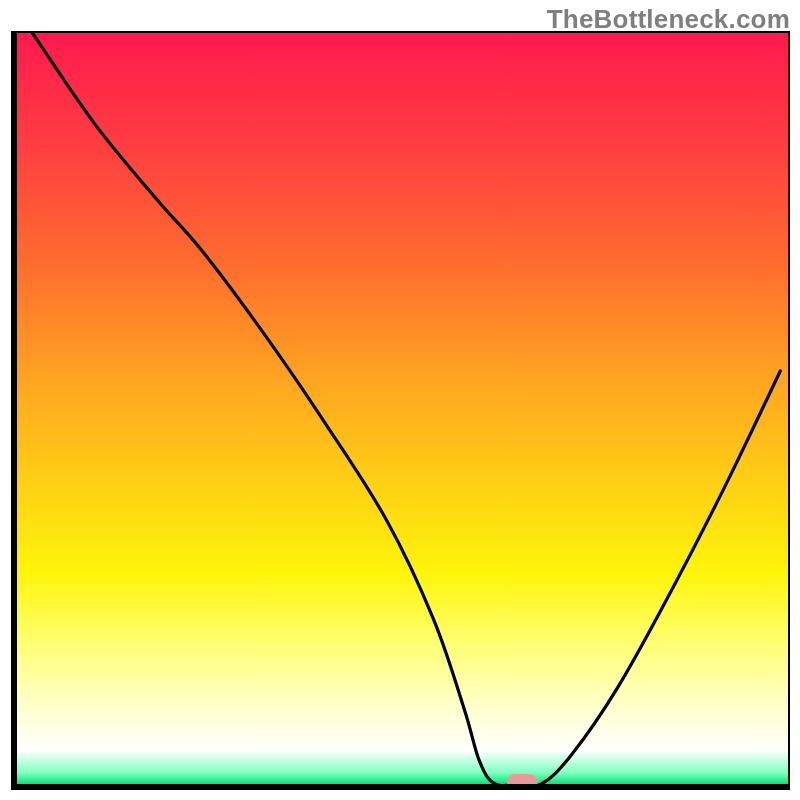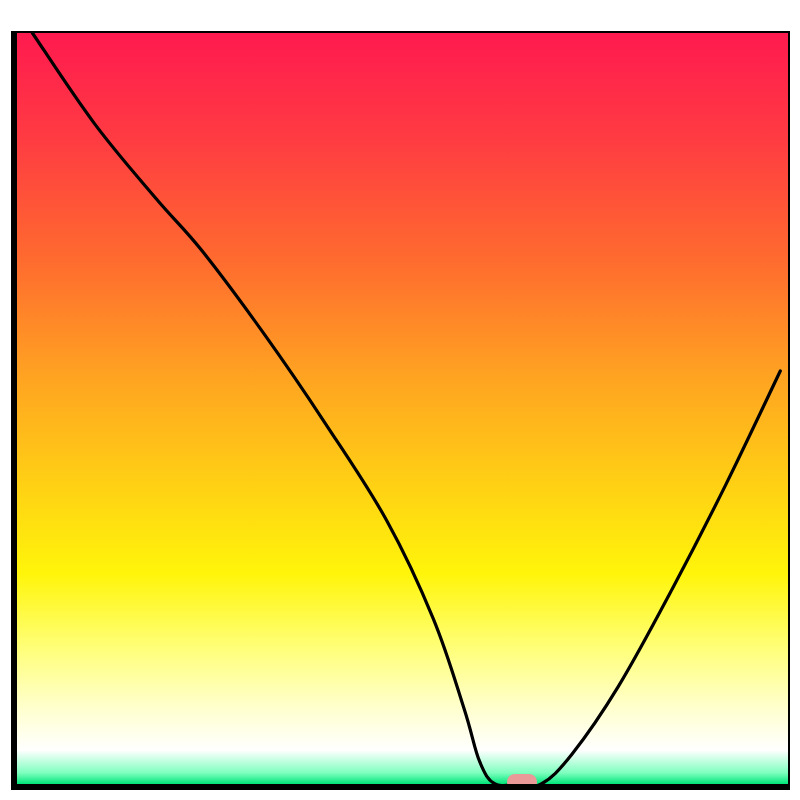--- a/index.html
+++ b/index.html
@@ -52,20 +52,21 @@
     border-radius: 8px;
     transform: translate(-50%, -50%);
     z-index: 20;
   }
 </style>
 </head>
 <body>
 
 <div class="stage">
 
+  <div class="watermark">TheBottleneck.com</div>
 
   <div class="plot-frame">
     <svg class="plot-svg" viewBox="0 0 771 751" preserveAspectRatio="none">
       <defs>
         <linearGradient id="bgGrad" x1="0" y1="0" x2="0" y2="1">
             <stop offset="0%" stop-color="#ff1a4f"></stop>
             <stop offset="14.000000000000002%" stop-color="#ff3b42"></stop>
             <stop offset="30%" stop-color="#ff6a2f"></stop>
             <stop offset="46%" stop-color="#ffa421"></stop>
             <stop offset="60%" stop-color="#ffd014"></stop>

